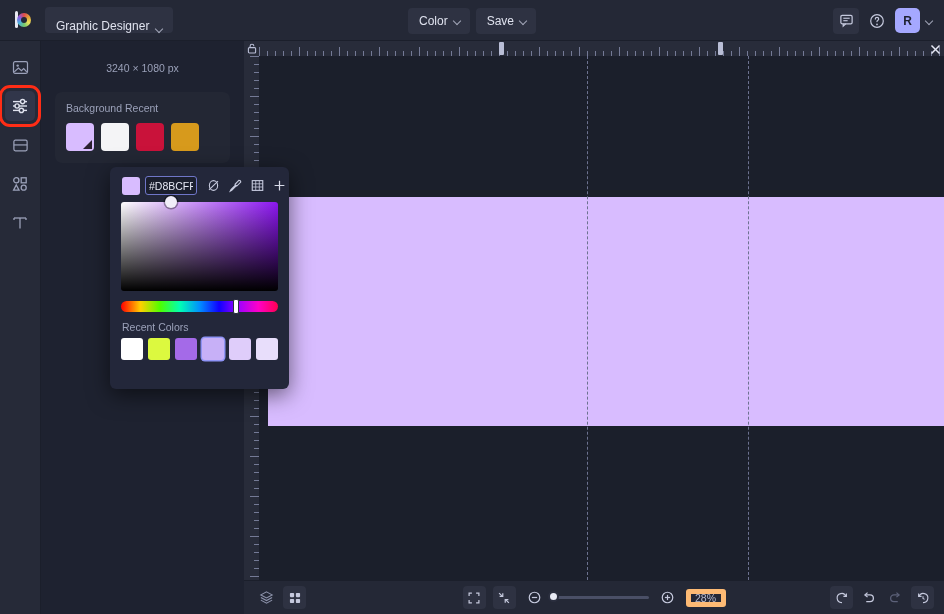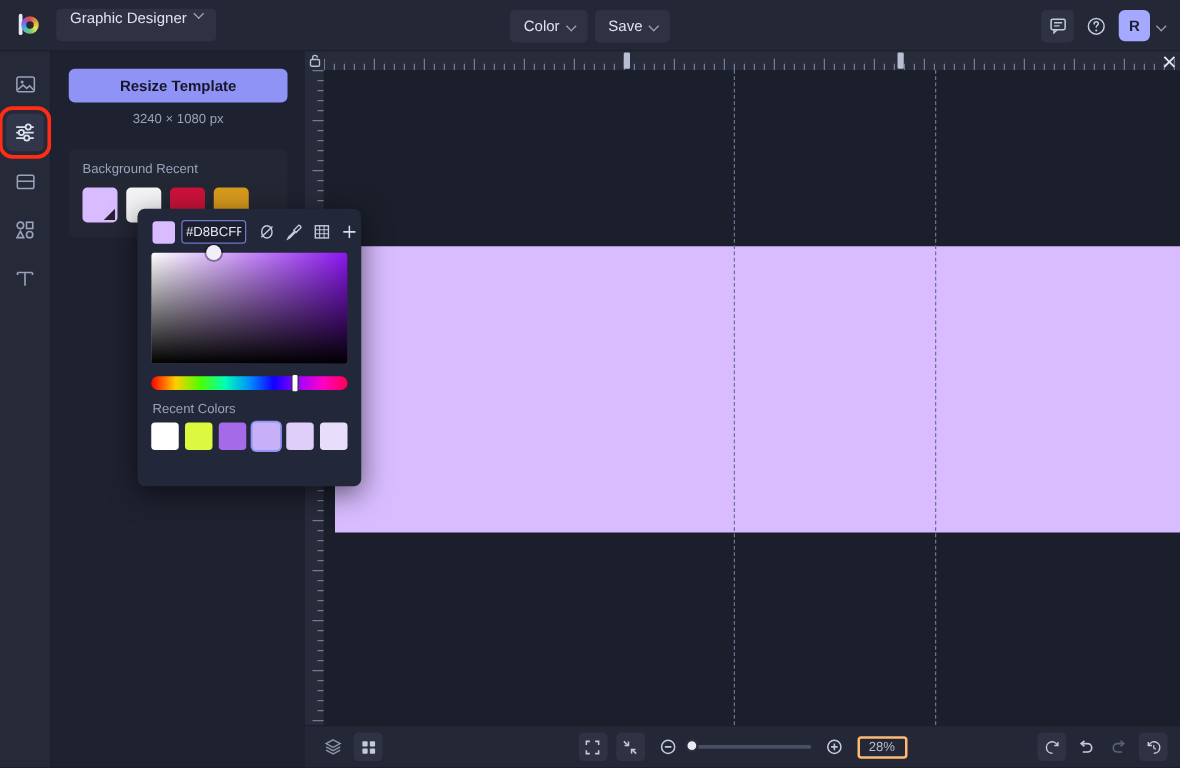--- a/index.html
+++ b/index.html
@@ -29,21 +29,21 @@
   }
   .logo .ring:after {
     content: ""; position: absolute; left: 4px; top: 4px; width: 6px; height: 6px;
     border-radius: 50%; background: #242836;
   }
   .logo .stem {
     position: absolute; left: 2px; top: 0px; width: 3px; height: 17px;
     background: #e9eaf2; border-radius: 2px;
   }
   .app-select {
-    display: flex; align-items: flex-start; gap: 7px;
+    display: flex; align-items: flex-end; gap: 7px;
     height: 26px; padding: 0 9px 0 11px;
     background: #2e3242; border-radius: 4px;
     color: #dfe2ee; font-size: 12px;
     cursor: pointer;
   }
   .topbar-center {
     position: absolute; left: 0; right: 0; top: 0; height: 41px;
     display: flex; align-items: center; justify-content: center; gap: 6px;
     pointer-events: none;
   }
@@ -237,21 +237,21 @@
     width: 23px; height: 23px; border-radius: 4px; background: #2e3242;
     display: flex; align-items: center; justify-content: center; cursor: pointer;
   }
   .bb-btn.plain { background: transparent; }
   .zslider { width: 96px; height: 3px; background: #4a4f66; border-radius: 2px; position: relative; cursor: pointer; }
   .zknob {
     position: absolute; left: -5px; top: -5px; width: 11px; height: 11px;
     border-radius: 50%; background: #e8eaf4; border: 2px solid #2a2e3e;
   }
   .zoom-val {
-    height: 18px; min-width: 40px; border: 2px solid #fdba74; border-radius: 3px;
+    height: 18px; min-width: 40px; border: 5px solid #fdba74; border-radius: 3px;
     color: #b6bbd1; font-size: 10.5px;
     display: flex; align-items: center; justify-content: center; cursor: text;
   }
   svg { display: block; }
 </style>
 </head>
 <body>
 
 <div id="app">
 
@@ -343,23 +343,20 @@
         <line x1="3" y1="4" x2="15" y2="4" stroke="#9ba1b9" stroke-width="1.3"></line>
         <line x1="9" y1="4" x2="9" y2="14.6" stroke="#9ba1b9" stroke-width="1.3"></line>
         <line x1="3" y1="4" x2="3" y2="6" stroke="#9ba1b9" stroke-width="1.3"></line>
         <line x1="15" y1="4" x2="15" y2="6" stroke="#9ba1b9" stroke-width="1.3"></line>
       </svg>
     </div>
   </div>
 
   <div class="panel">
 
-    <div class="resize-btn">
-      <span>Resize Template</span>
-    </div>
     <div class="dims">3240 × 1080 px</div>
 
     <div class="section">
       <div class="section-label">Background Recent</div>
       <div class="swatch-grid">
         <div class="sw cur" style="background:#d8bcff"></div>
         <div class="sw" style="background:#f4f4f6"></div>
         <div class="sw" style="background:#c9123a"></div>
         <div class="sw" style="background:#d79a1c"></div>
       </div>

